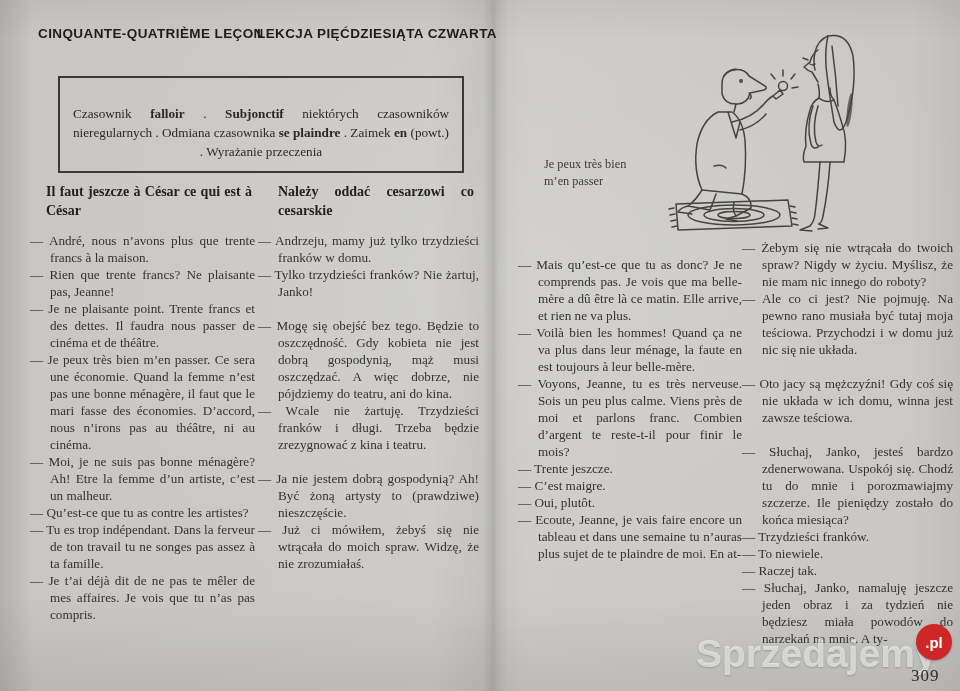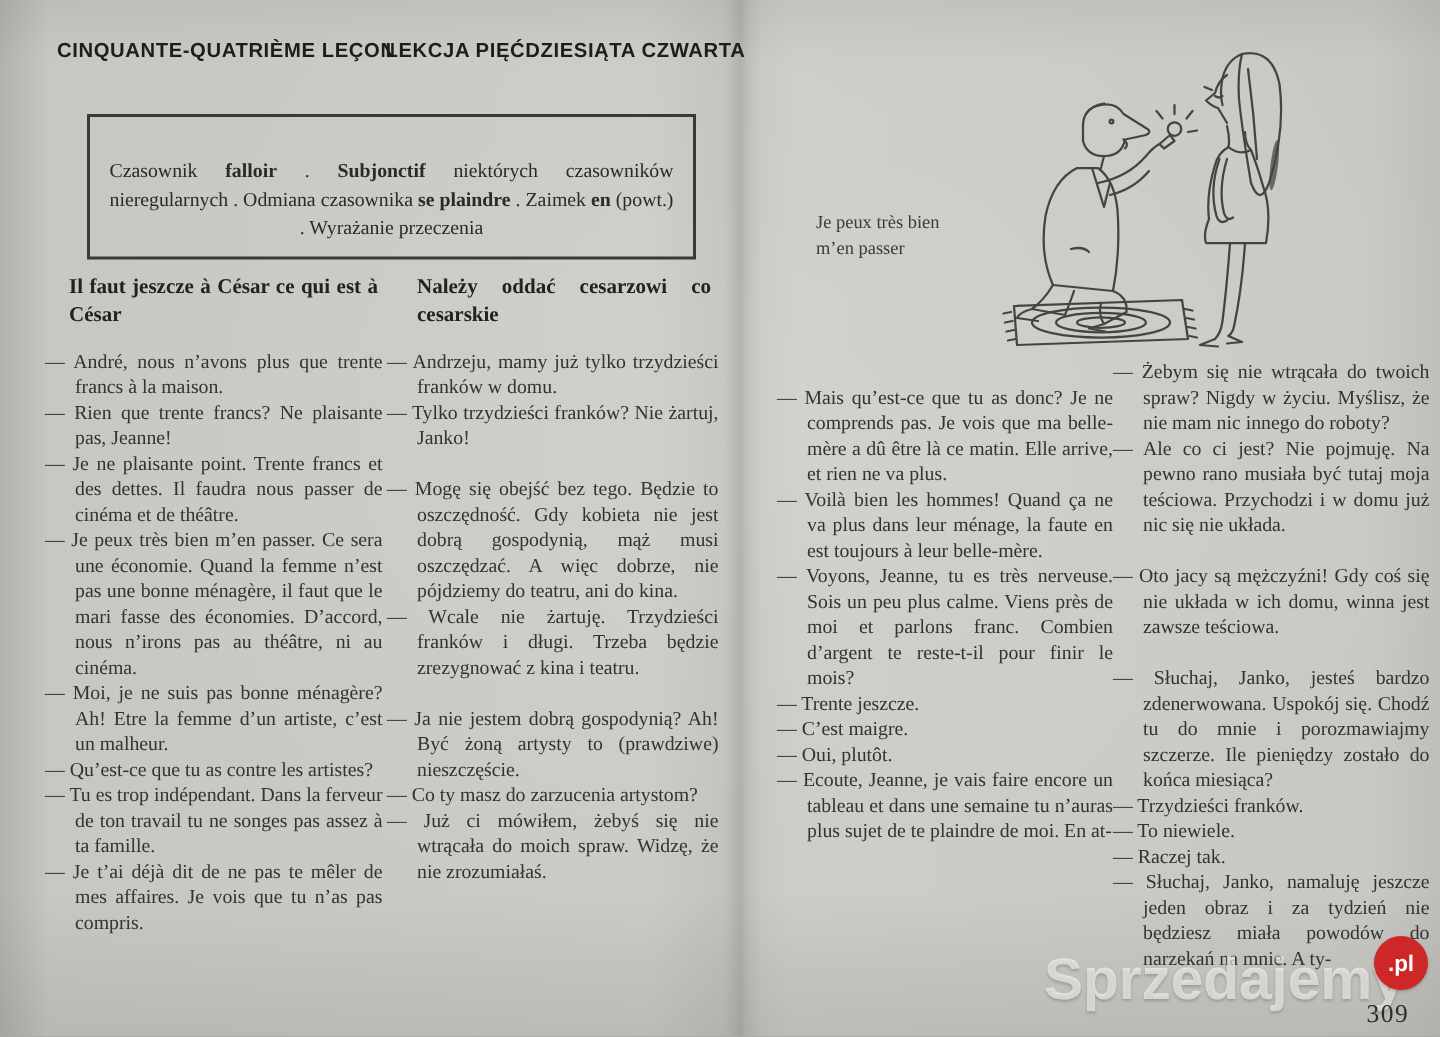--- a/index.html
+++ b/index.html
@@ -34,21 +34,21 @@
   .dtitle-pl{left:278px;width:196px;}
 
   .col{position:absolute;font-size:13.2px;line-height:17px;color:#34332e;}
   .col .line{margin:0;padding-left:20px;text-indent:-20px;text-align:justify;}
   .col .line.gap{margin-top:17px;}
   .col1{left:30px;top:232px;width:225px;}
   .col2{left:258px;top:232px;width:221px;}
   .col3{left:518px;top:239px;width:224px;}
   .col4{left:742px;top:239px;width:211px;}
 
-  .caption{position:absolute;left:544px;top:140px;font-size:12.3px;line-height:17px;color:#3d3c37;}
+  .caption{position:absolute;left:544px;top:156px;font-size:12.3px;line-height:17px;color:#3d3c37;}
   .cartoon{position:absolute;left:652px;top:26px;width:230px;height:210px;}
   .cartoon svg{width:100%;height:100%;}
   .cartoon path,.cartoon line,.cartoon circle,.cartoon ellipse{
     fill:none;stroke:#45443e;stroke-width:1.5;stroke-linecap:round;stroke-linejoin:round;}
 
   .pagenum{position:absolute;left:911px;top:666px;font-size:17px;color:#2d2c28;letter-spacing:1px;}
 
   .wm{position:absolute;left:690px;top:626px;width:268px;height:58px;pointer-events:none;}
   .wm-text{position:absolute;left:6px;top:6px;font-family:"Liberation Sans",sans-serif;font-weight:bold;
            font-size:39px;letter-spacing:0px;color:rgba(255,255,255,0.58);
@@ -83,21 +83,20 @@
       <p class="line">— Qu’est-ce que tu as contre les artistes?</p>
       <p class="line">— Tu es trop indépendant. Dans la ferveur de ton travail tu ne songes pas assez à ta famille.</p>
       <p class="line">— Je t’ai déjà dit de ne pas te mêler de mes affaires. Je vois que tu n’as pas compris.</p>
     </div>
   <div class="col col2">
       <p class="line">— Andrzeju, mamy już tylko trzydzieści franków w domu.</p>
       <p class="line">— Tylko trzydzieści franków? Nie żartuj, Janko!</p>
       <p class="line gap">— Mogę się obejść bez tego. Będzie to oszczędność. Gdy kobieta nie jest dobrą gospodynią, mąż musi oszczędzać. A więc dobrze, nie pójdziemy do teatru, ani do kina.</p>
       <p class="line">— Wcale nie żartuję. Trzydzieści franków i długi. Trzeba będzie zrezygnować z kina i teatru.</p>
       <p class="line gap">— Ja nie jestem dobrą gospodynią? Ah! Być żoną artysty to (prawdziwe) nieszczęście.</p>
-      <p class="line">— Co ty masz do zarzucenia artystom?</p>
       <p class="line">— Już ci mówiłem, żebyś się nie wtrącała do moich spraw. Widzę, że nie zrozumiałaś.</p>
     </div>
   <div class="col col3">
       <p class="line gap">— Mais qu’est-ce que tu as donc? Je ne comprends pas. Je vois que ma belle-mère a dû être là ce matin. Elle arrive, et rien ne va plus.</p>
       <p class="line">— Voilà bien les hommes! Quand ça ne va plus dans leur ménage, la faute en est toujours à leur belle-mère.</p>
       <p class="line">— Voyons, Jeanne, tu es très nerveuse. Sois un peu plus calme. Viens près de moi et parlons franc. Combien d’argent te reste-t-il pour finir le mois?</p>
       <p class="line">— Trente jeszcze.</p>
       <p class="line">— C’est maigre.</p>
       <p class="line">— Oui, plutôt.</p>
       <p class="line">— Ecoute, Jeanne, je vais faire encore un tableau et dans une semaine tu n’auras plus sujet de te plaindre de moi. En at-</p>

